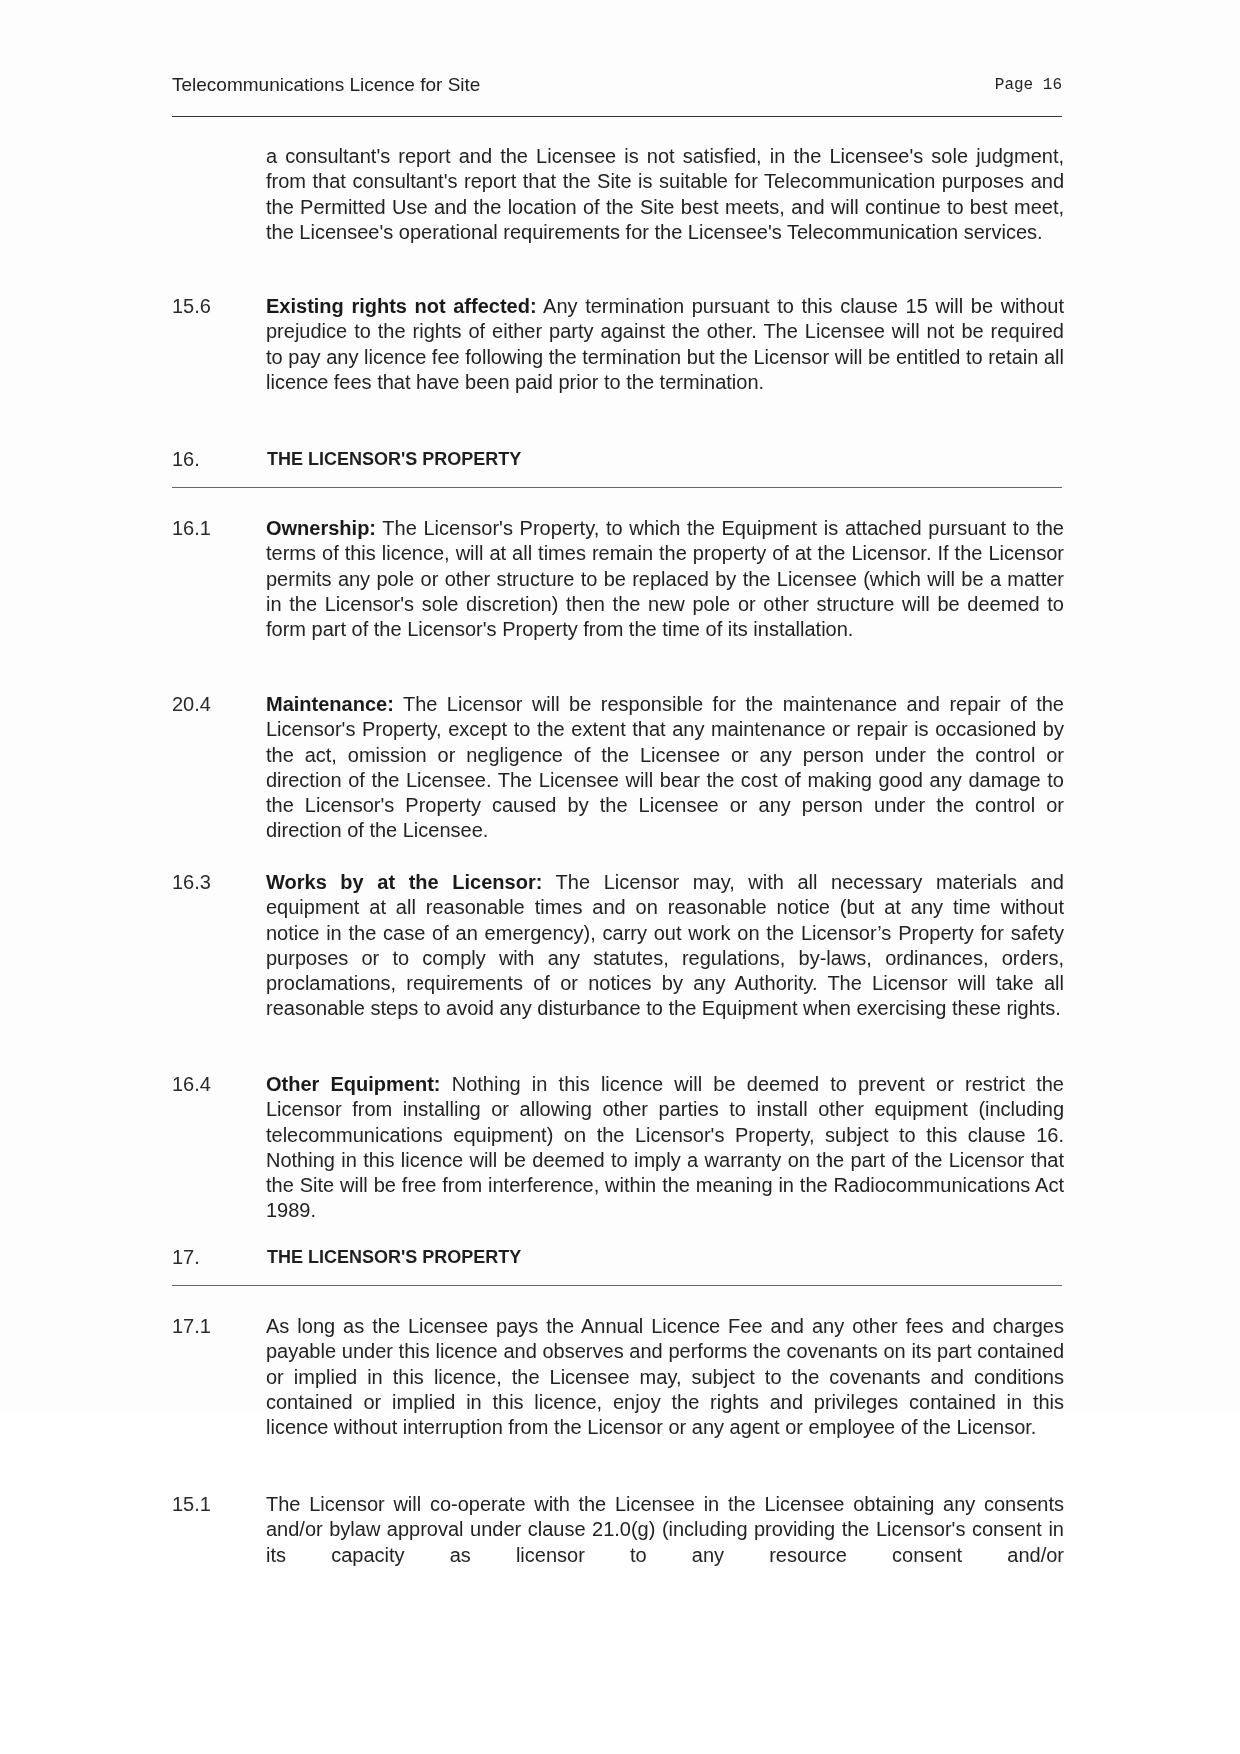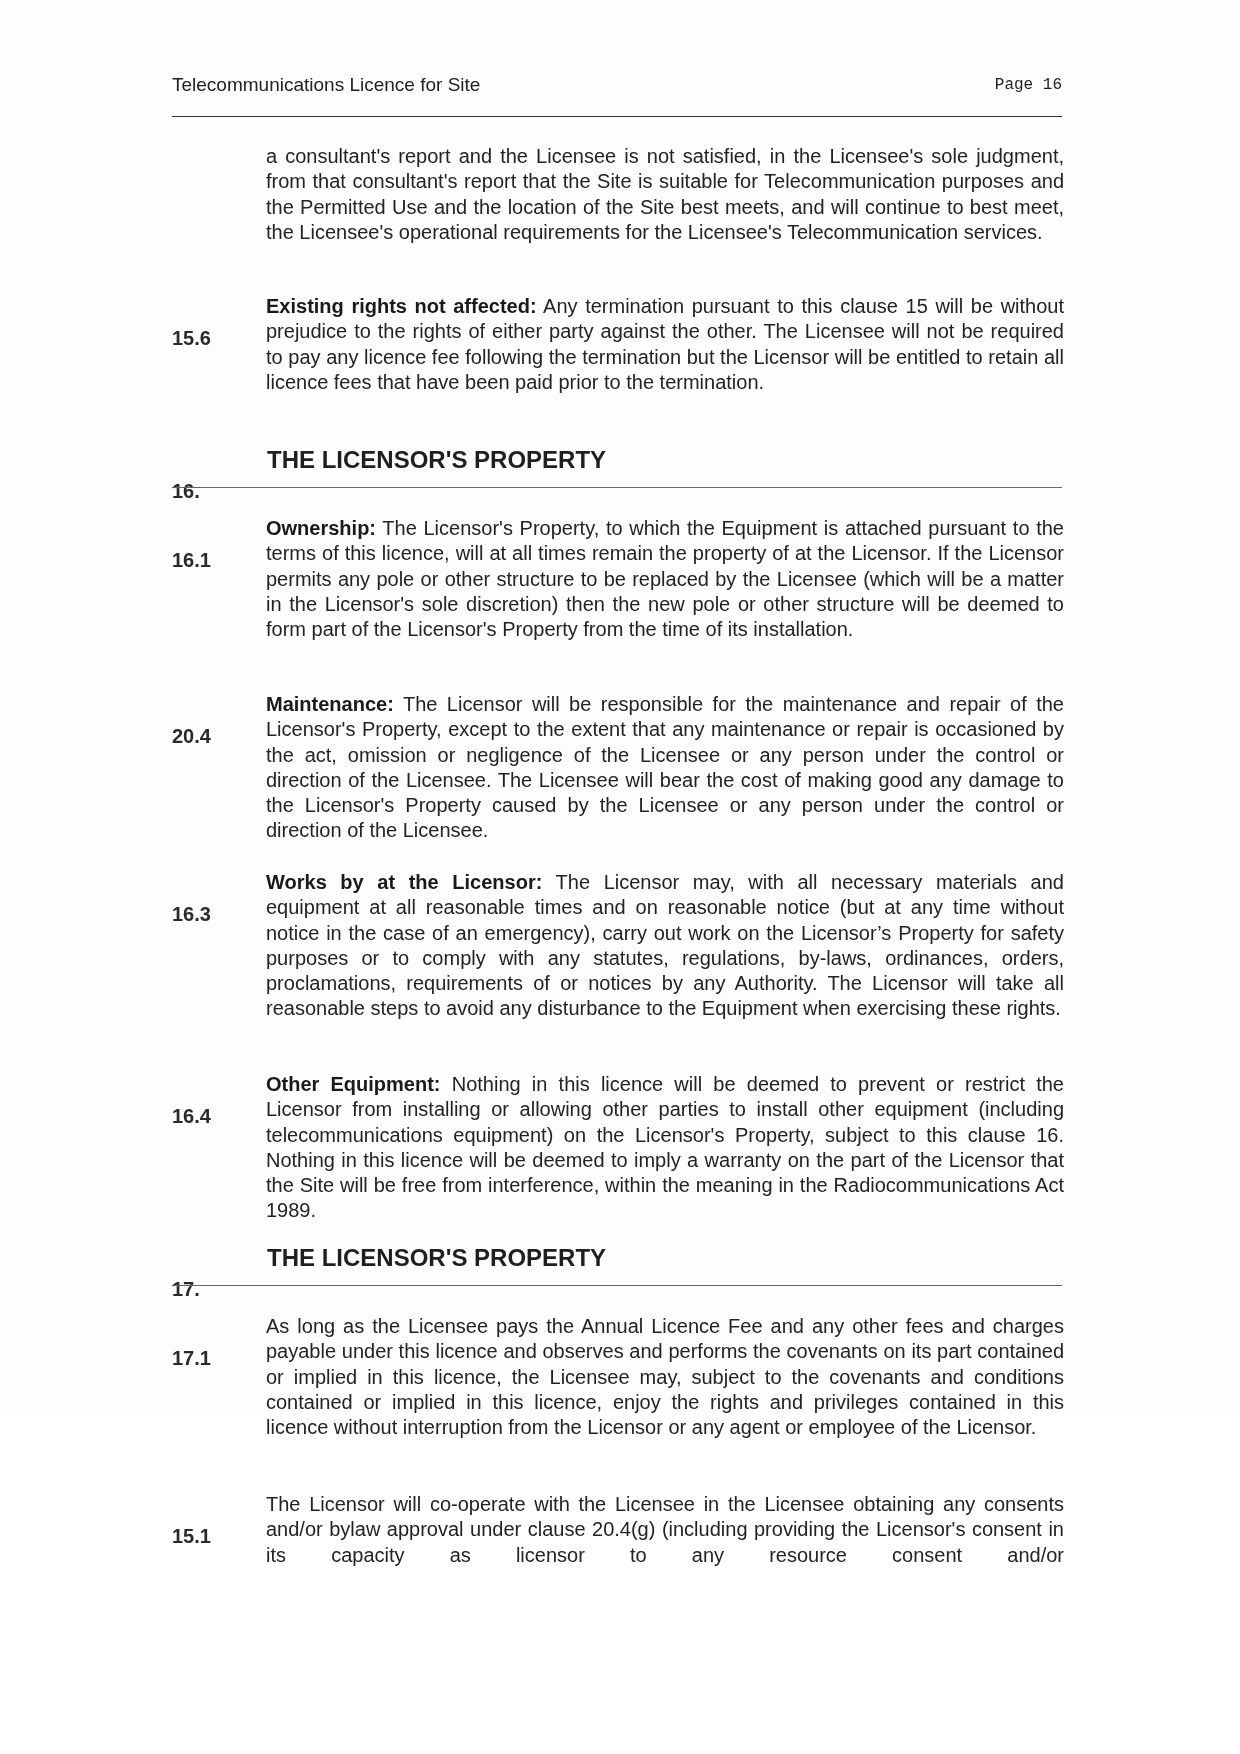--- a/index.html
+++ b/index.html
@@ -7,27 +7,27 @@
     width: 1240px; height: 1754px; position: relative; overflow: hidden;
     font-family: "Liberation Sans", sans-serif; color: #1e1e1e;
   }
   .page { position: absolute; left: 0; top: 0; width: 1240px; height: 1412px; background: #fdfdfd; }
   .header { position: absolute; left: 172px; top: 72px; width: 890px; height: 28px; }
   .header-title { position: absolute; left: 0; top: 2px; font-size: 19px; color: #222; }
   .header-page { position: absolute; right: 0; top: 4px; font-size: 16px; color: #222; font-family: Liberation Mono, monospace; }
   .header-rule { position: absolute; left: 172px; top: 116px; width: 890px; height: 0; border-top: 1.5px solid #333; }
 
   .block { position: absolute; left: 172px; width: 892px; font-size: 20px; line-height: 25.3px; }
-  .num { position: absolute; left: 0; top: 0; font-weight: bold; color: #2a2a2a; font-size: 20px; margin-top: 32px; }
+  .num { position: absolute; left: 0; top: 0; font-weight: normal; color: #2a2a2a; font-size: 20px; }
   .body {
     position: absolute; left: 94px; width: 798px; text-align: justify;
     text-align-last: left; color: #232323;
   }
   .body b { font-weight: bold; color: #1a1a1a; }
-  .heading-title { position: absolute; left: 95px; top: 0; font-weight: bold; font-size: 24px; color: #1f1f1f; text-align: center; }
+  .heading-title { position: absolute; left: 95px; top: 0; font-weight: bold; font-size: 18px; color: #1f1f1f; text-align: center; }
   .rule { position: absolute; left: 172px; width: 890px; height: 0; border-top: 1px solid #666; }
 </style>
 </head>
 <body>
 
 <div class="page">
 
   <div class="header">
     <span class="header-title">Telecommunications Licence for Site</span>
     <span class="header-page">Page 16</span>
@@ -75,16 +75,16 @@
   </div>
   <div class="rule" style="top:1285px;"></div>
 
   <div class="block" style="top:1314px;">
     <span class="num">17.1</span>
     <div class="body" style="top:0;">As long as the Licensee pays the Annual Licence Fee and any other fees and charges payable under this licence and observes and performs the covenants on its part contained or implied in this licence, the Licensee may, subject to the covenants and conditions contained or implied in this licence, enjoy the rights and privileges contained in this licence without interruption from the Licensor or any agent or employee of the Licensor.</div>
   </div>
 
   <div class="block" style="top:1492px;">
     <span class="num">15.1</span>
-    <div class="body" style="top:0; text-align-last: justify;">The Licensor will co-operate with the Licensee in the Licensee obtaining any consents and/or bylaw approval under clause 20.4(g) (including providing the Licensor's consent in its capacity as licensor to any resource consent and/or</div>
+    <div class="body" style="top:0; text-align-last: justify;">The Licensor will co-operate with the Licensee in the Licensee obtaining any consents and/or bylaw approval under clause 21.0(g) (including providing the Licensor's consent in its capacity as licensor to any resource consent and/or</div>
   </div>
 
 </div>
 
 </body></html>

